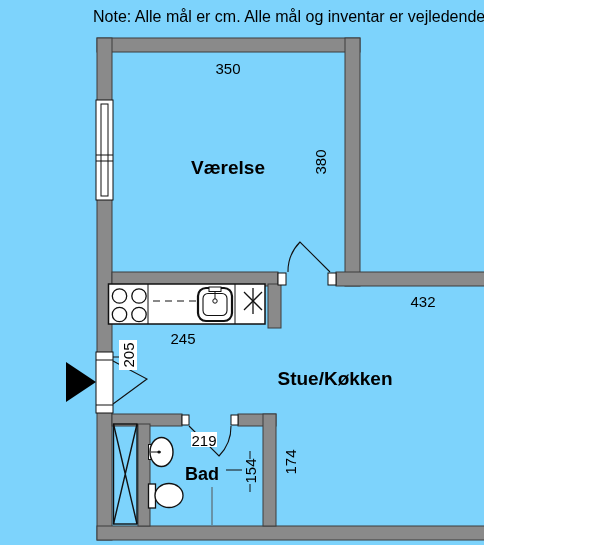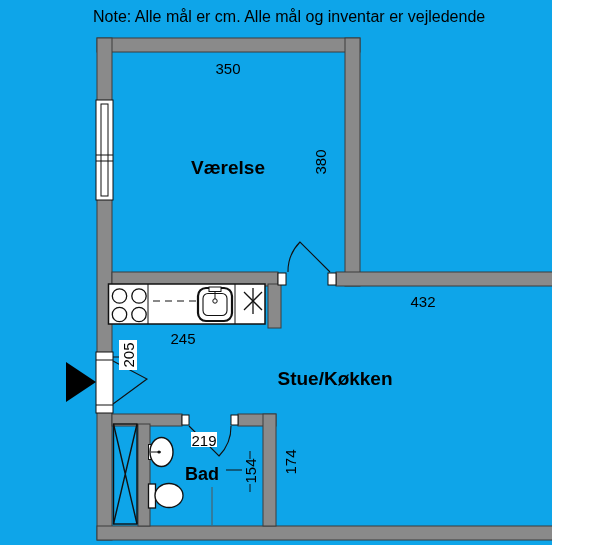--- a/index.html
+++ b/index.html
@@ -1,16 +1,16 @@
 <!DOCTYPE html>
 <html><head>
 <meta charset="utf-8">
 <style>
   html,body{margin:0;padding:0;background:#ffffff;}
-  #stage{position:relative;width:552px;height:545px;background:#0ea5e9;overflow:hidden;}
+  #stage{position:relative;width:484px;height:545px;background:#7dd3fc;overflow:hidden;}
   svg{position:absolute;left:0;top:0;}
   text{font-family:"Liberation Sans", sans-serif;fill:#000;}
   .roomlabel{font-weight:bold;font-size:19px;}
   .dim{font-size:15px;}
   .note{font-size:16px;}
 </style>
 </head>
 <body>
 
 <div id="stage">

